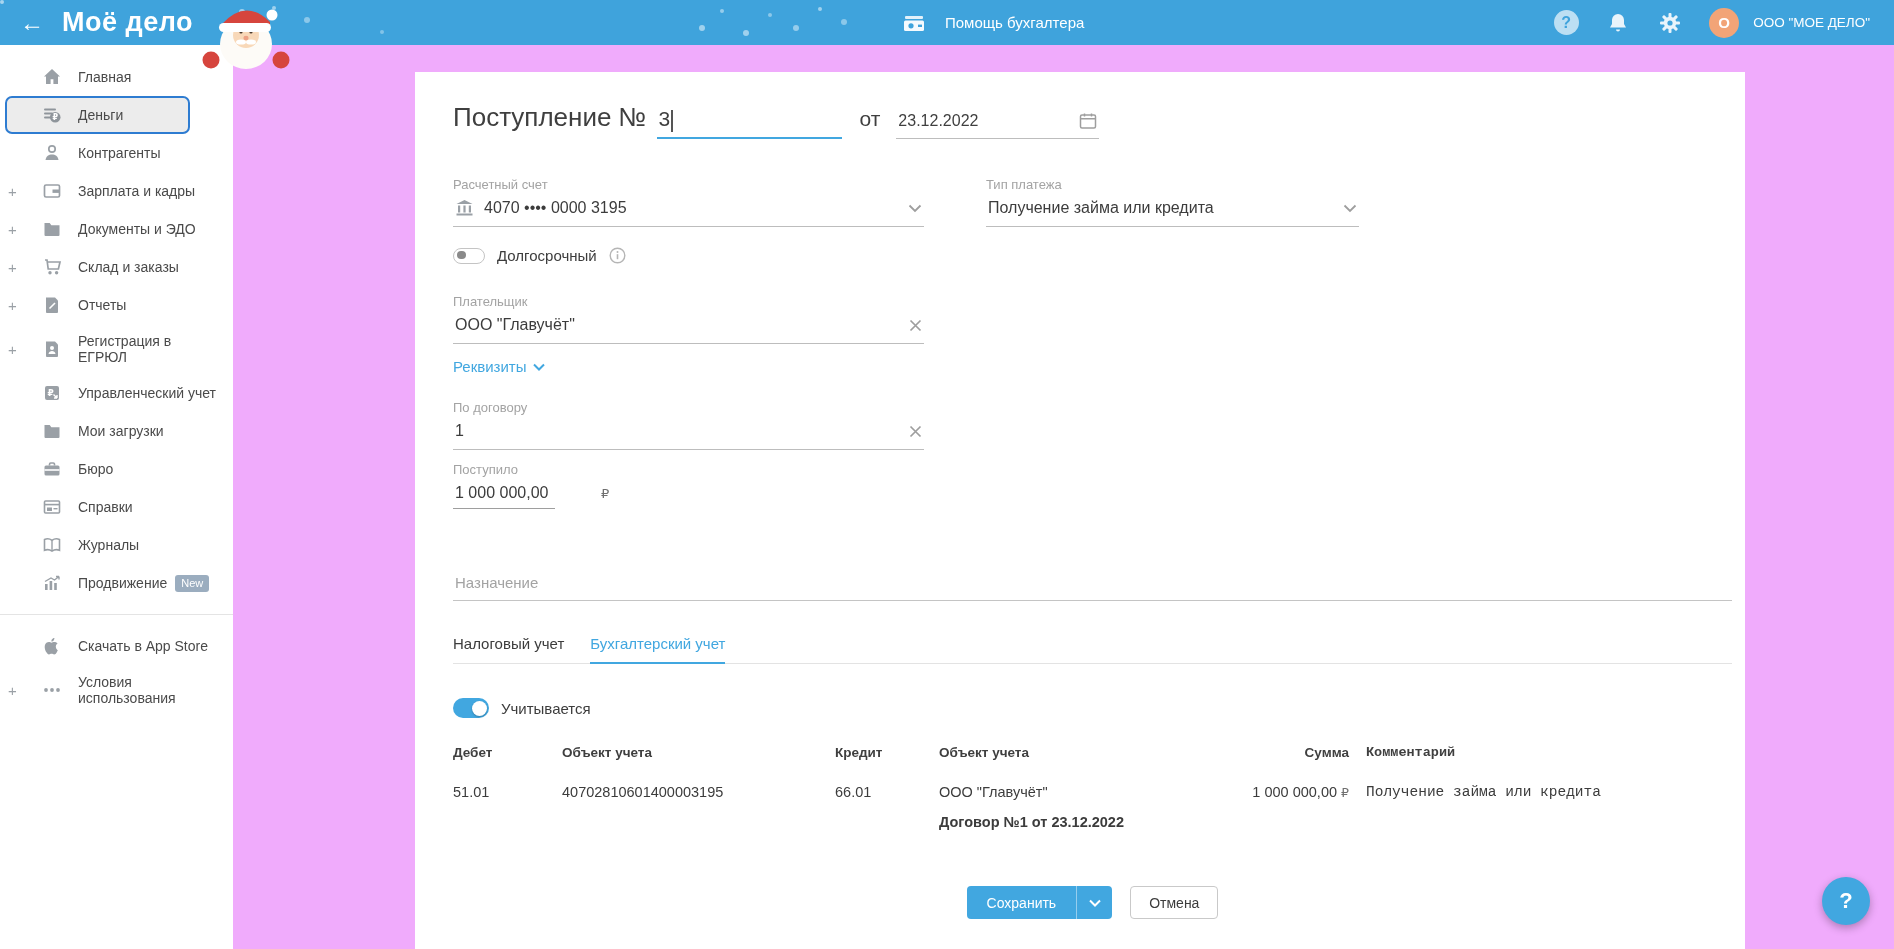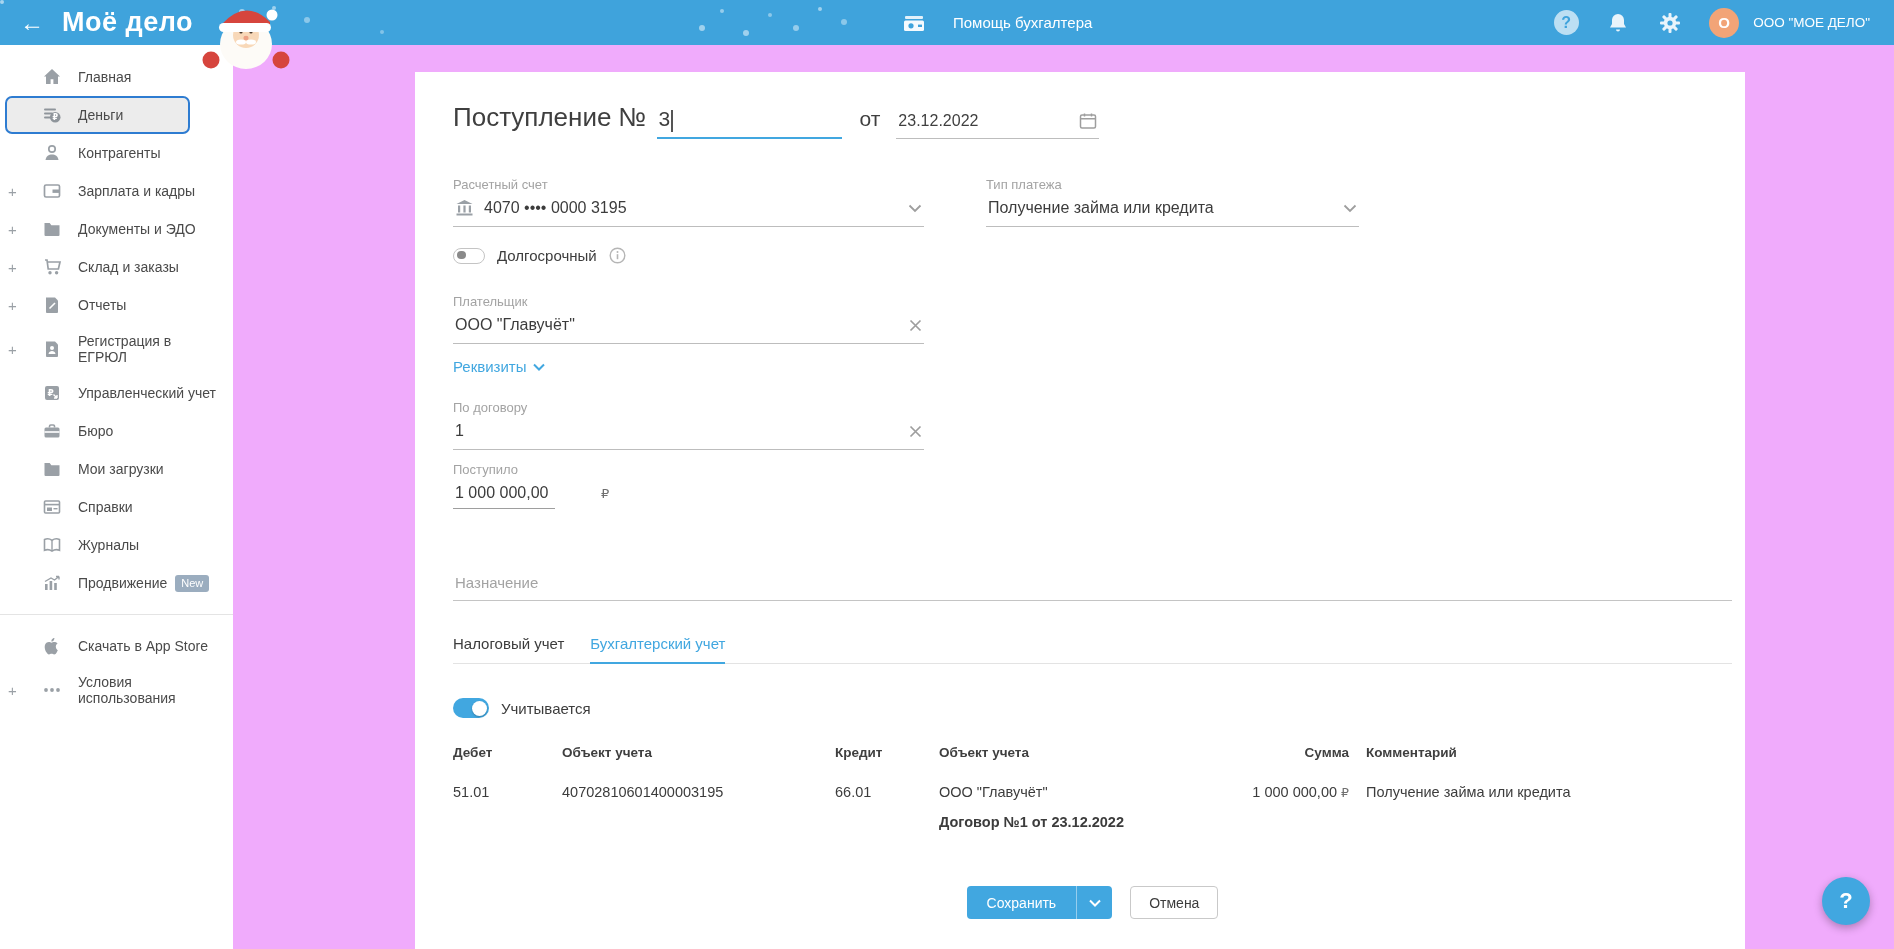--- a/index.html
+++ b/index.html
@@ -12,21 +12,21 @@
   .logo { color:#fff; font-size:27px; font-weight:bold; margin-left:18px; letter-spacing:.5px; }
   .santa { position:absolute; left:200px; top:2px; z-index:30; }
   .snow { position:absolute; left:0; top:0; width:4px; height:4px; border-radius:50%;
           background:rgba(255,255,255,.55);
           box-shadow: 240px 10px 0 1px rgba(255,255,255,.5), 258px 28px 0 0 rgba(255,255,255,.45),
             272px 6px 0 0 rgba(255,255,255,.5), 305px 18px 0 1px rgba(255,255,255,.4),
             700px 26px 0 1px rgba(255,255,255,.5), 720px 9px 0 0 rgba(255,255,255,.45),
             744px 31px 0 1px rgba(255,255,255,.5), 768px 13px 0 0 rgba(255,255,255,.4),
             794px 26px 0 1px rgba(255,255,255,.45), 818px 7px 0 0 rgba(255,255,255,.5),
             842px 20px 0 1px rgba(255,255,255,.4), 380px 30px 0 0 rgba(255,255,255,.35); }
-  .topbar-center { position:absolute; left:903px; top:0; height:45px; display:flex; align-items:center; gap:28px; cursor:pointer; }
+  .topbar-center { position:absolute; left:903px; top:0; height:45px; display:flex; align-items:center; gap:20px; cursor:pointer; }
   .topbar-center .label { color:#fff; font-size:15px; }
   .topbar-right { position:absolute; right:24px; top:0; height:45px; display:flex; align-items:center; gap:26px; }
   .tb-icon { width:26px; height:26px; display:flex; align-items:center; justify-content:center; cursor:pointer; }
   .help-circle { width:25px; height:25px; border-radius:50%; background:rgba(255,255,255,.65);
                  color:#3fa3dc; font-weight:bold; font-size:16px; display:flex; align-items:center; justify-content:center; }
   .avatar { width:30px; height:30px; border-radius:50%; background:#f2a477; color:#fff; font-size:15px; font-weight:bold;
             display:flex; align-items:center; justify-content:center; }
   .org-name { color:#fff; font-size:13.5px; margin-left:-12px; cursor:pointer; }
 
   
@@ -92,21 +92,21 @@
   .tab { font-size:15px; padding:0 0 10px 0; margin-right:26px; cursor:pointer; color:#3c3c3c; }
   .tab.active { color:#41a7e0; border-bottom:2px solid #41a7e0; margin-bottom:-1px; }
 
   .acct-toggle { margin-top:34px; }
 
   .acct-table { margin-top:27px; display:grid; grid-template-columns:109px 273px 104px 264px 146px auto;
                 row-gap:0; font-size:14.5px; }
   .acct-table .th { font-weight:bold; font-size:13.5px; color:#3f3f3f; padding-bottom:16px; }
   .acct-table .td { padding-top:8px; color:#3c3c3c; }
   .num-col { text-align:right; }
-  .comment-col { padding-left:17px; }
+  .comment-col { padding-left:17px;font-family:Liberation Mono, monospace; }
   .sub-row { grid-column:4; padding-top:14px; color:#3c3c3c;font-weight:bold; }
   .cur-inline { font-family:"DejaVu Sans", sans-serif; font-size:12.5px; color:#6f6f6f; }
 
   .actions { margin-top:56px; display:flex; justify-content:center; align-items:center; gap:18px; }
   .btn-save-group { display:flex; height:33px; border-radius:4px; overflow:hidden; cursor:pointer; }
   .btn-save { background:#41a7e0; color:#fff; font-size:14px; border:none; padding:0 20px; height:33px; cursor:pointer; }
   .btn-save-arrow { width:36px; background:#41a7e0; border-left:1px solid rgba(255,255,255,.45);
                     display:flex; align-items:center; justify-content:center; cursor:pointer; }
   .btn-cancel { background:#fff; border:1px solid #c9c9c9; border-radius:4px; height:33px; padding:0 18px;
                 font-size:14px; color:#3c3c3c; cursor:pointer; }
@@ -257,32 +257,32 @@
       <svg class="s-icon" viewBox="0 0 20 20">
         <rect x="3" y="3" width="14" height="14" rx="2" fill="#9aa0a6"></rect>
         <text x="8.6" y="12.6" font-size="9" font-weight="bold" fill="#fff" text-anchor="middle" font-family="DejaVu Sans, sans-serif">₽</text>
         <path d="M11.5 11.5 15 15M15 15v-3M15 15h-3" stroke="#fff" stroke-width="1.4"></path>
       </svg>
       <span class="s-label">Управленческий учет</span>
     </div>
 
     <div class="side-item">
       <svg class="s-icon" viewBox="0 0 20 20">
+        <path d="M2.5 4h5.2l1.6 2.2h8.2V16a1 1 0 0 1-1 1h-13a1 1 0 0 1-1-1z" fill="#9aa0a6"></path>
+      </svg>
+      <span class="s-label">Мои загрузки</span>
+    </div>
+
+    <div class="side-item">
+      <svg class="s-icon" viewBox="0 0 20 20">
         <rect x="2.5" y="6.5" width="15" height="10" rx="1.5" fill="#9aa0a6"></rect>
         <path d="M7.5 6.5V5.2a1.2 1.2 0 0 1 1.2-1.2h2.6a1.2 1.2 0 0 1 1.2 1.2v1.3" fill="none" stroke="#9aa0a6" stroke-width="1.6"></path>
         <rect x="2.5" y="10.2" width="15" height="1.6" fill="#fff"></rect>
       </svg>
       <span class="s-label">Бюро</span>
-    </div>
-
-    <div class="side-item">
-      <svg class="s-icon" viewBox="0 0 20 20">
-        <path d="M2.5 4h5.2l1.6 2.2h8.2V16a1 1 0 0 1-1 1h-13a1 1 0 0 1-1-1z" fill="#9aa0a6"></path>
-      </svg>
-      <span class="s-label">Мои загрузки</span>
     </div>
 
     <div class="side-item">
       <svg class="s-icon" viewBox="0 0 20 20">
         <rect x="2.5" y="4" width="15" height="12" rx="1" fill="none" stroke="#9aa0a6" stroke-width="1.6"></rect>
         <rect x="2.5" y="6.8" width="15" height="1.6" fill="#9aa0a6"></rect>
         <rect x="5" y="10.5" width="5" height="3.5" fill="#9aa0a6"></rect>
         <rect x="11.5" y="11" width="4" height="1.4" fill="#9aa0a6"></rect>
       </svg>
       <span class="s-label">Справки</span>

